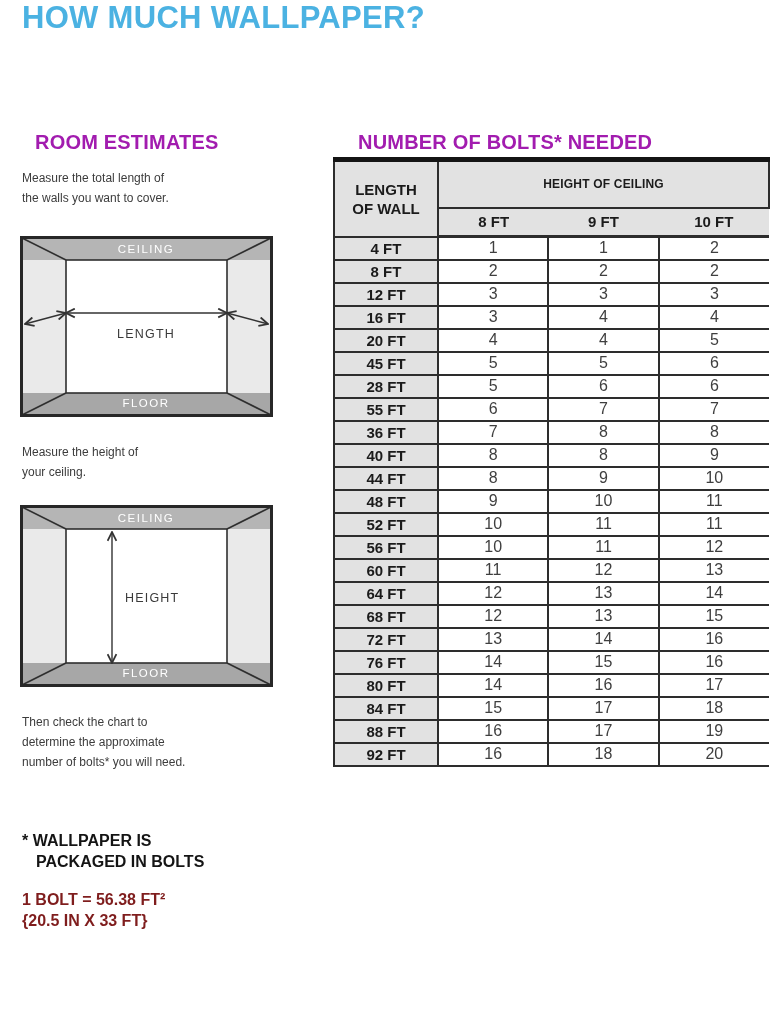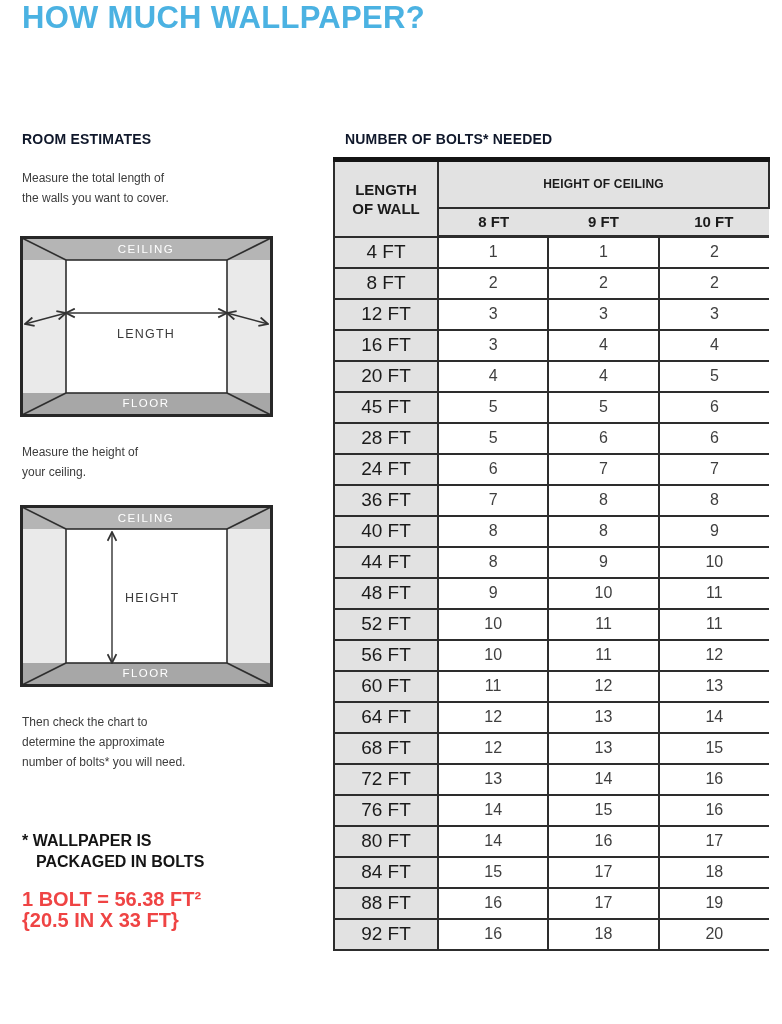--- a/index.html
+++ b/index.html
@@ -4,21 +4,21 @@
 <style>
   * { margin:0; padding:0; box-sizing:border-box; }
   body { background:#ffffff; font-family:"Liberation Sans", sans-serif; }
   .page { position:relative; width:782px; height:1024px; background:#ffffff; overflow:hidden; }
 
   .page-title {
     position:absolute; left:22px; top:0;
     font-size:31px; font-weight:bold; color:#4bb2e2; letter-spacing:0.3px;
   }
   .section-heading {
-    position:absolute; font-size:14px; font-weight:bold; color:#0f172a; letter-spacing:0.2px;
+    position:absolute; font-size:20px; font-weight:bold; color:#a21caf; letter-spacing:0.2px;margin-left:13px;
   }
   #room-estimates-heading { left:22px; top:131px; }
   #bolts-heading { left:345px; top:131px; width:437px; text-align:left; }
 
   .body-text {
     position:absolute; left:22px; width:300px;
     font-size:12px; line-height:20px; color:#3c3c3c; white-space:pre-line;
   }
   #para1 { top:168px; }
   #para2 { top:442px; }
@@ -28,21 +28,21 @@
   #length-diagram { top:236px; }
   #height-diagram { top:505px; }
 
   .footnote {
     position:absolute; left:22px; top:831px;
     font-size:16px; font-weight:bold; color:#141414; line-height:20.5px;
     white-space:pre-line; padding-left:14px; text-indent:-14px; width:280px;
   }
   .bolt-info {
     position:absolute; left:22px; top:889px;
-    font-size:20px; font-weight:bold; color:#ef4444; line-height:21px;
+    font-size:16px; font-weight:bold; color:#7f1d1d; line-height:21px;
   }
 
   table.bolts {
     position:absolute; left:333px; top:157px; width:437px;
     border-collapse:collapse; table-layout:fixed;
     border-top:5px solid #141414;
   }
   table.bolts th, table.bolts td {
     border:2px solid #2d2d2d; text-align:center; vertical-align:middle;
   }
@@ -53,22 +53,22 @@
   }
   th.group-header {
     background:#e2e2e2; font-size:12px; font-weight:bold; color:#1b1b1b;
     height:48px; border-right:none; letter-spacing:0.2px;
   }
   tr.sub-row th {
     background:#e2e2e2; font-size:15px; font-weight:bold; color:#1b1b1b;
     height:29px; border-left:none; border-right:none; border-bottom:3px solid #2d2d2d;
   }
   tbody th {
-    background:#e2e2e2; font-size:19px; font-weight:normal; color:#1b1b1b;
-    height:31px; border-right:4px solid #141414;
+    background:#e2e2e2; font-size:15px; font-weight:bold; color:#1b1b1b;
+    height:23px; border-right:4px solid #141414;
   }
   tbody td { background:#ffffff; font-size:16px; color:#3f3f3f; }
   tbody td:last-child, th.group-header { border-right:none; }
 
   svg text { font-family:"Liberation Sans", sans-serif; }
 </style>
 </head>
 <body>
 
 <div class="page">
@@ -198,21 +198,21 @@
           <td>5</td>
           <td>6</td>
         </tr>
         <tr>
           <th>28 FT</th>
           <td>5</td>
           <td>6</td>
           <td>6</td>
         </tr>
         <tr>
-          <th>24 FT</th>
+          <th>55 FT</th>
           <td>6</td>
           <td>7</td>
           <td>7</td>
         </tr>
         <tr>
           <th>36 FT</th>
           <td>7</td>
           <td>8</td>
           <td>8</td>
         </tr>

